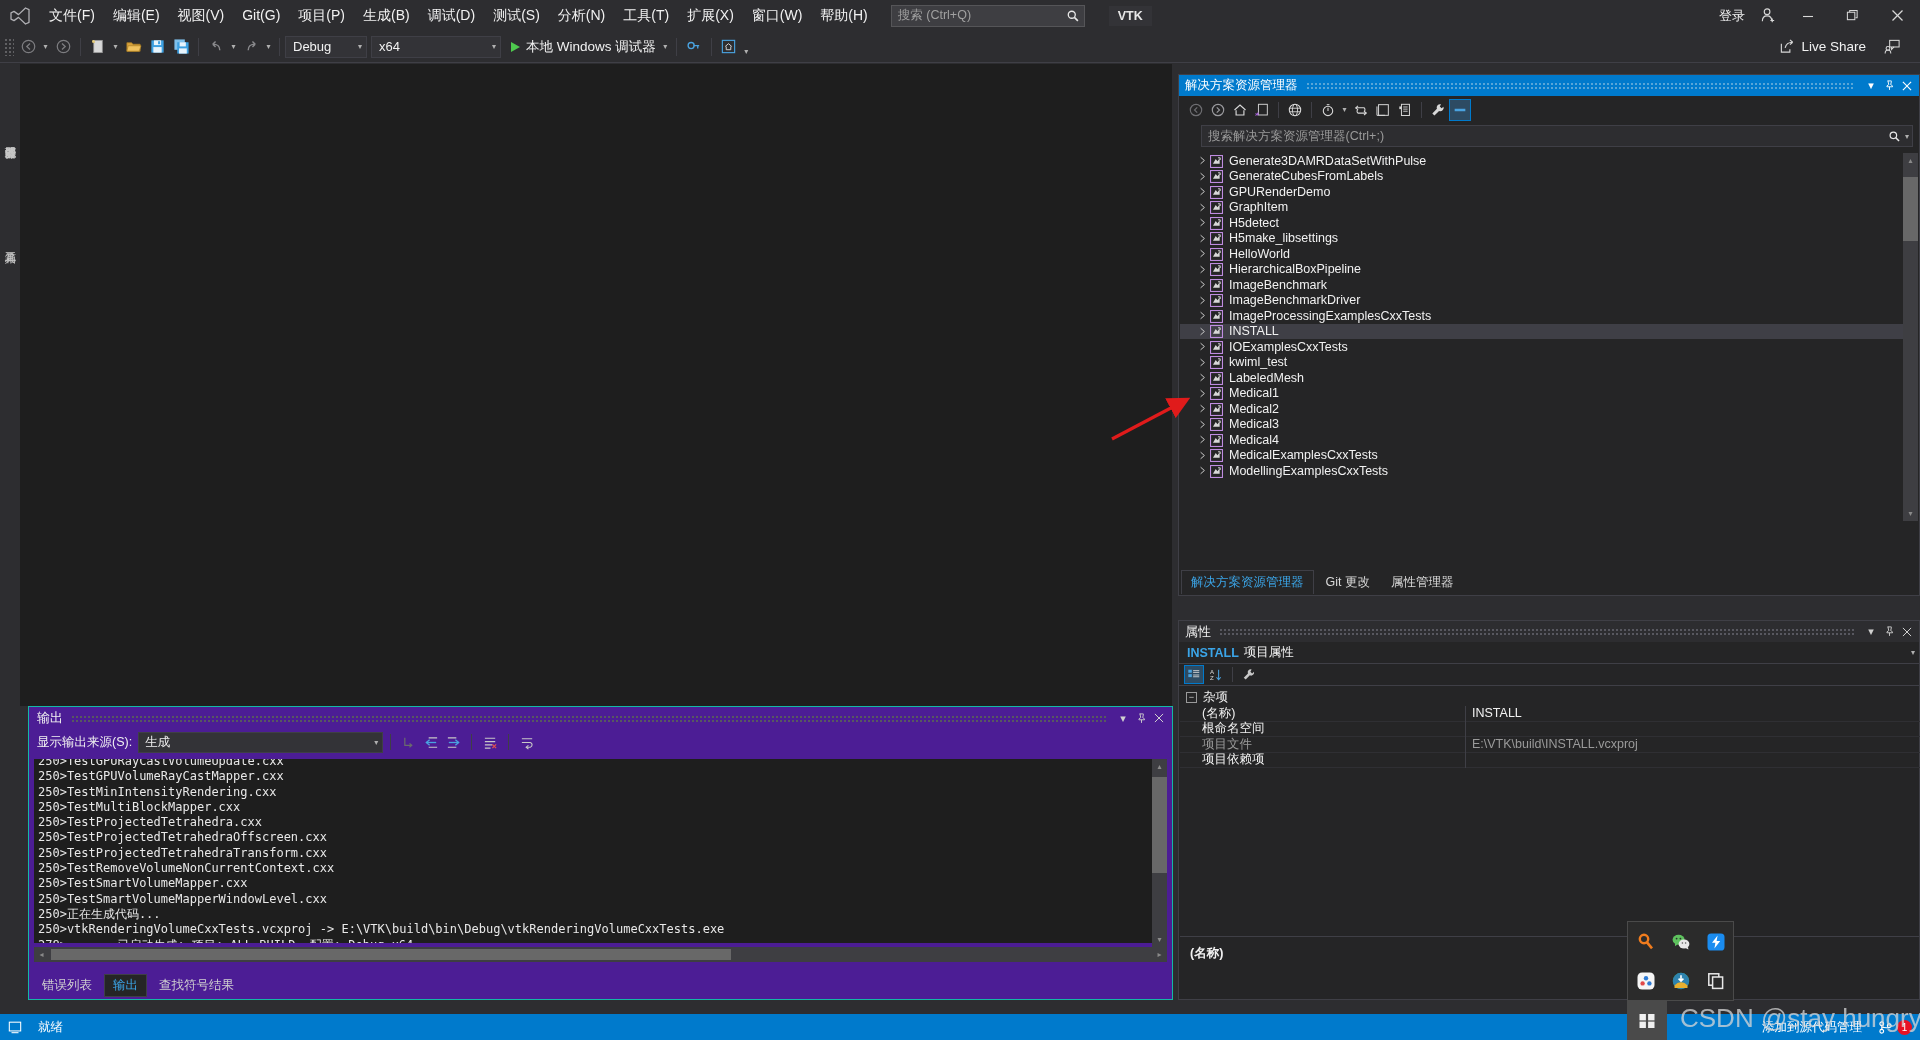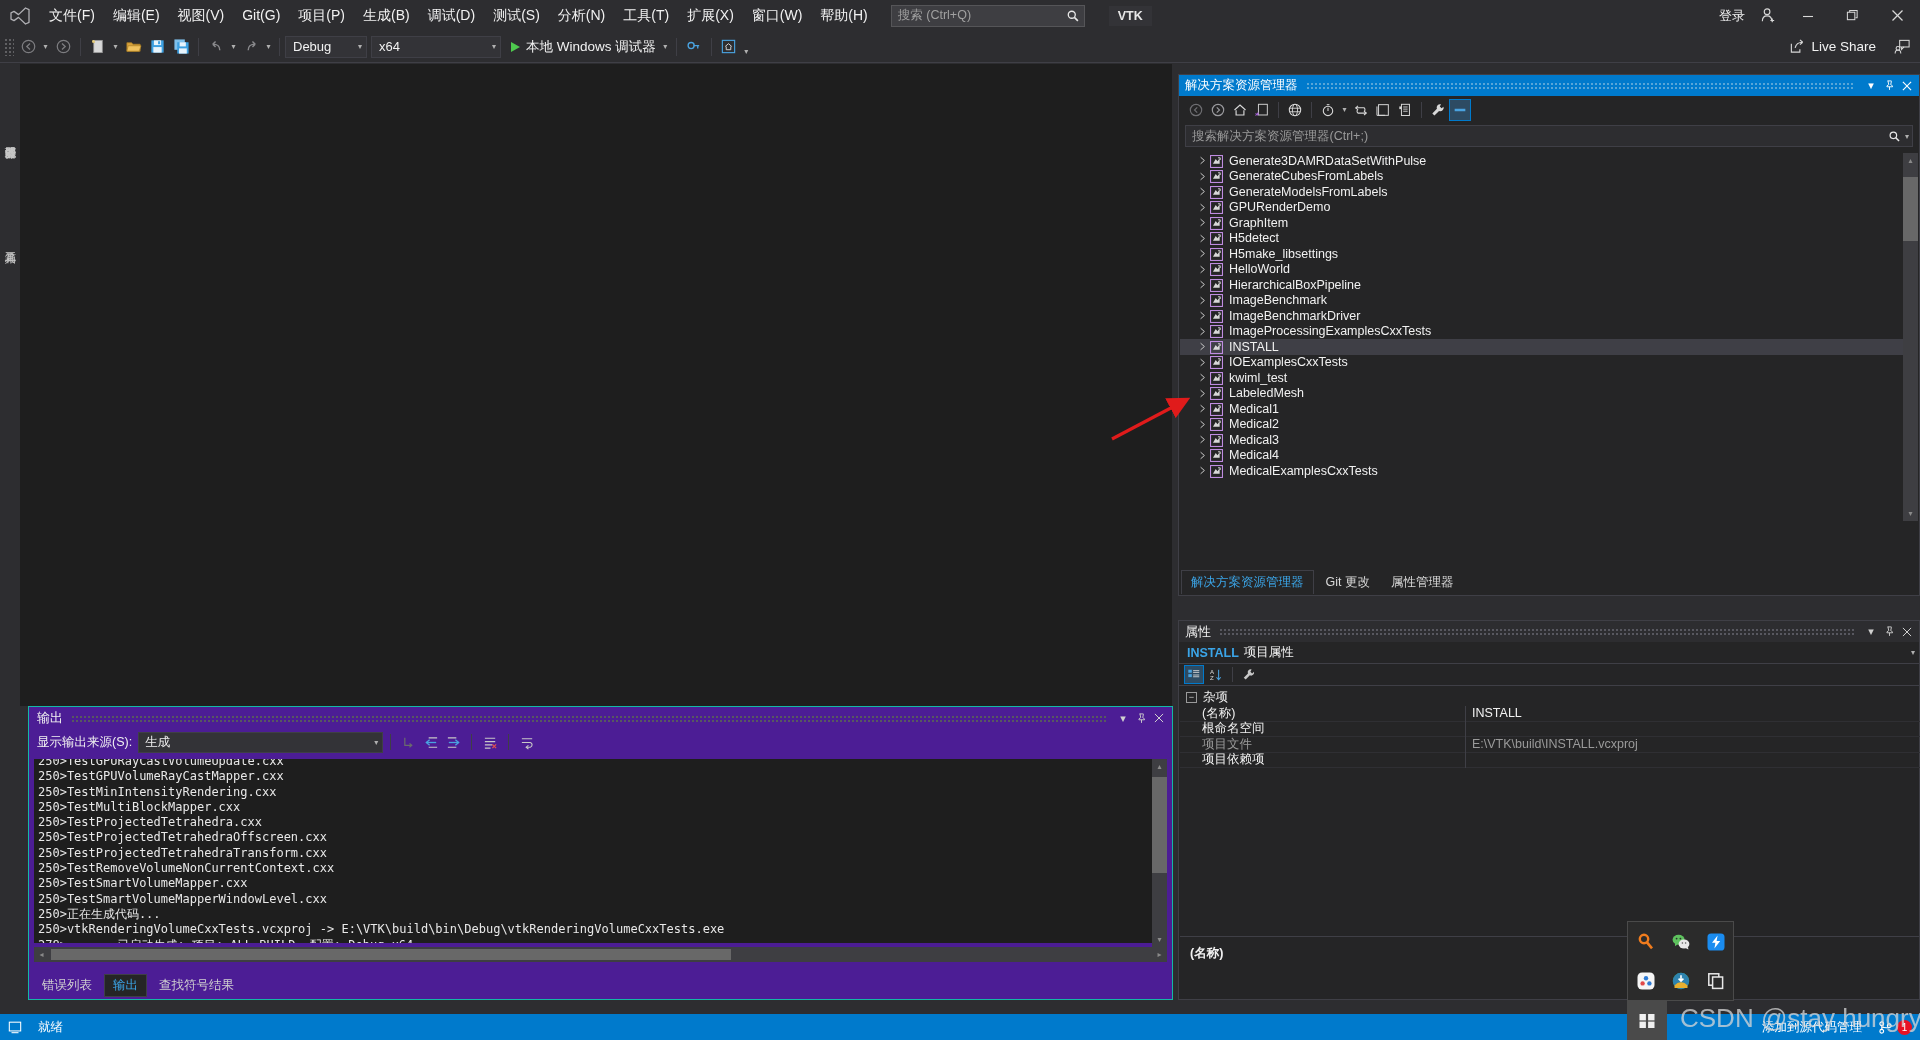--- a/index.html
+++ b/index.html
@@ -55,21 +55,21 @@
   .combo {
     height:22px; background:#333337; border:1px solid #3f3f46;
     display:flex; align-items:center; padding:0 4px 0 7px;
     font-size:13px; color:#f1f1f1; margin-right:4px;
   }
   .combo .cv { flex:1; white-space:nowrap; }
   .combo .ca { font-size:8px; color:#b0b0b0; margin-left:6px; }
   .run-btn { display:flex; align-items:center; height:24px; padding:0 4px 0 6px; }
   .tri { width:0;height:0;border-left:9px solid #4ec94e;border-top:5.5px solid transparent;border-bottom:5.5px solid transparent; margin-right:6px;}
   .run-label { font-size:13.5px; color:#f1f1f1; white-space:nowrap; }
-  .live-share { margin-left:auto; display:flex; align-items:center; padding-right:6px; }
+  .live-share { margin-left:auto; display:flex; align-items:center; padding-right:16px; }
   .ls-text { font-size:13.5px; color:#f1f1f1; margin-left:5px; margin-right:14px; }
 
   
   .vtab {
     position:absolute; left:0; background:#2d2d30; width:20px;
     display:flex; align-items:center; justify-content:center;
     color:#c8c8c8; font-size:11.5px;
   }
   .vtab span { writing-mode:vertical-rl; white-space:nowrap; letter-spacing:0px; }
   #vtab-server { top:70px; height:135px; }
@@ -131,21 +131,21 @@
   }
   .sln-head { height:21px; background:#007acc; display:flex; align-items:center; padding:0 3px 0 6px; }
   .sln-head .panel-title { font-size:12.5px; color:#fff; }
   .sln-head .dotfill { background-image:radial-gradient(#58a6d8 1px, transparent 1px); }
   .sln-head .hbtn { color:#fff; }
   .sln-toolbar { height:27px; display:flex; align-items:center; padding-left:6px; background:#252526; }
   .st-ico { width:22px; height:22px; display:flex; align-items:center; justify-content:center; }
   .st-ico.sel { border:1px solid #007acc; background:#2d4b63; }
   .st-sep { width:1px; height:16px; background:#3f3f46; margin:0 5px; }
   .sln-search {
-    margin:2px 6px 0 6px; height:22px; background:#2d2d30; border:1px solid #3f3f46;
+    margin:2px 6px 0 22px; height:22px; background:#2d2d30; border:1px solid #3f3f46;
     display:flex; align-items:center; padding:0 3px 0 6px;
   }
   .sln-search .ph { flex:1; font-size:12.5px; color:#9a9a9a; white-space:nowrap; }
   .tree { position:absolute; left:1px; top:78px; width:725px; height:368px; overflow:hidden; }
   .trow { height:15.5px; display:flex; align-items:center; padding-left:14px; }
   .trow.sel { background:#3f3f46; }
   .tw { width:16px; display:flex; align-items:center; justify-content:center; }
   .tw svg { display:block; }
   .ticon { width:14px; height:14px; margin-right:5px; position:relative; }
   .tlabel { font-size:12.5px; color:#f1f1f1; white-space:nowrap; }
@@ -609,33 +609,20 @@
           <div class="tw">
             <svg width="9" height="9" viewBox="0 0 9 9">
               <path d="M2.6 1.2 L6.4 4.5 L2.6 7.8" fill="none" stroke="#c8c8c8" stroke-width="1"></path>
             </svg>
           </div>
           <div class="ticon"><svg width="13" height="13" viewBox="0 0 14 14">
               <rect x="0.6" y="0.6" width="12.8" height="12.8" fill="none" stroke="#c792ea" stroke-width="1.1"></rect>
               <path d="M3.2 9.4 L6.2 4.2 L8 6.6 L10.4 3.4 L10.4 9.4 Z" fill="#d8d8d8"></path>
               <path d="M8.6 3 l2.4 0 0 2.4" fill="none" stroke="#d8d8d8" stroke-width="1"></path>
             </svg></div>
-          <div class="tlabel">GenerateModelsFromLabels</div>
-        </div>
-        <div class="trow">
-          <div class="tw">
-            <svg width="9" height="9" viewBox="0 0 9 9">
-              <path d="M2.6 1.2 L6.4 4.5 L2.6 7.8" fill="none" stroke="#c8c8c8" stroke-width="1"></path>
-            </svg>
-          </div>
-          <div class="ticon"><svg width="13" height="13" viewBox="0 0 14 14">
-              <rect x="0.6" y="0.6" width="12.8" height="12.8" fill="none" stroke="#c792ea" stroke-width="1.1"></rect>
-              <path d="M3.2 9.4 L6.2 4.2 L8 6.6 L10.4 3.4 L10.4 9.4 Z" fill="#d8d8d8"></path>
-              <path d="M8.6 3 l2.4 0 0 2.4" fill="none" stroke="#d8d8d8" stroke-width="1"></path>
-            </svg></div>
           <div class="tlabel">GPURenderDemo</div>
         </div>
         <div class="trow">
           <div class="tw">
             <svg width="9" height="9" viewBox="0 0 9 9">
               <path d="M2.6 1.2 L6.4 4.5 L2.6 7.8" fill="none" stroke="#c8c8c8" stroke-width="1"></path>
             </svg>
           </div>
           <div class="ticon"><svg width="13" height="13" viewBox="0 0 14 14">
               <rect x="0.6" y="0.6" width="12.8" height="12.8" fill="none" stroke="#c792ea" stroke-width="1.1"></rect>
@@ -844,20 +831,33 @@
             <svg width="9" height="9" viewBox="0 0 9 9">
               <path d="M2.6 1.2 L6.4 4.5 L2.6 7.8" fill="none" stroke="#c8c8c8" stroke-width="1"></path>
             </svg>
           </div>
           <div class="ticon"><svg width="13" height="13" viewBox="0 0 14 14">
               <rect x="0.6" y="0.6" width="12.8" height="12.8" fill="none" stroke="#c792ea" stroke-width="1.1"></rect>
               <path d="M3.2 9.4 L6.2 4.2 L8 6.6 L10.4 3.4 L10.4 9.4 Z" fill="#d8d8d8"></path>
               <path d="M8.6 3 l2.4 0 0 2.4" fill="none" stroke="#d8d8d8" stroke-width="1"></path>
             </svg></div>
           <div class="tlabel">MedicalExamplesCxxTests</div>
+        </div>
+        <div class="trow">
+          <div class="tw">
+            <svg width="9" height="9" viewBox="0 0 9 9">
+              <path d="M2.6 1.2 L6.4 4.5 L2.6 7.8" fill="none" stroke="#c8c8c8" stroke-width="1"></path>
+            </svg>
+          </div>
+          <div class="ticon"><svg width="13" height="13" viewBox="0 0 14 14">
+              <rect x="0.6" y="0.6" width="12.8" height="12.8" fill="none" stroke="#c792ea" stroke-width="1.1"></rect>
+              <path d="M3.2 9.4 L6.2 4.2 L8 6.6 L10.4 3.4 L10.4 9.4 Z" fill="#d8d8d8"></path>
+              <path d="M8.6 3 l2.4 0 0 2.4" fill="none" stroke="#d8d8d8" stroke-width="1"></path>
+            </svg></div>
+          <div class="tlabel">ModellingExamplesCxxTests</div>
         </div>
       </div>
     <div class="tree-vscroll">
       <div class="sv-arrow" style="position:absolute;top:0">▴</div>
       <div class="sv-thumb" style="top:24px;height:64px"></div>
       <div class="sv-arrow" style="position:absolute;bottom:0">▾</div>
     </div>
 
     <div class="sln-tabs">
       <div class="sln-tab active">解决方案资源管理器</div>

